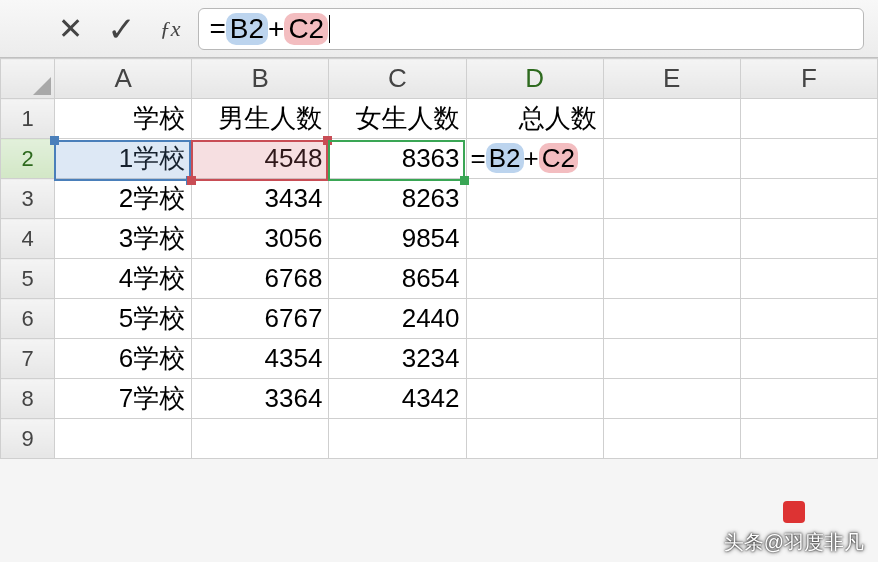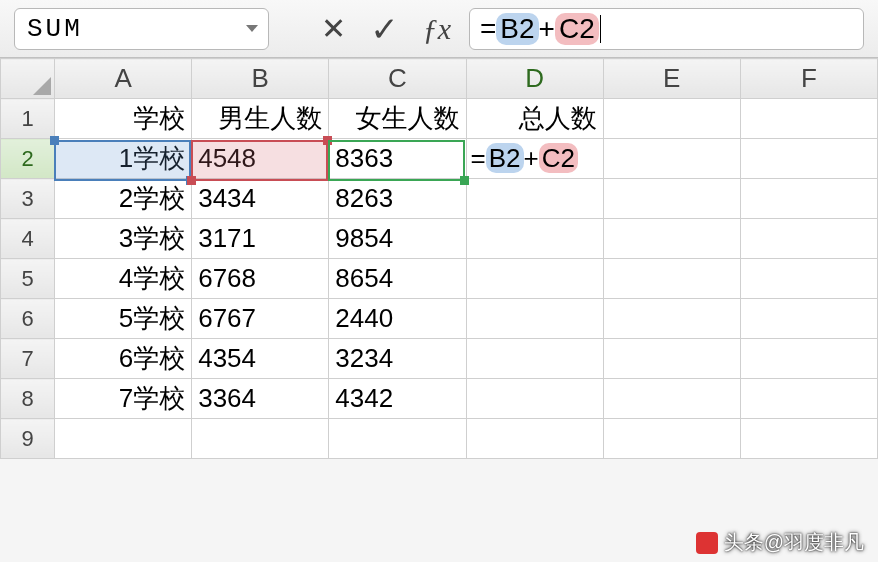--- a/index.html
+++ b/index.html
@@ -43,21 +43,21 @@
     .fxtools {
       display: flex;
       align-items: center;
       gap: 24px;
       margin-left: 44px;
       font-size: 30px;
       color: #444;
     }
     .fx-cancel { font-family: Arial; }
     .fx-accept { font-size: 34px; }
-    .fx-label { font-style: italic; font-family: "Times New Roman", serif; font-size: 30px; }
+    .fx-label { font-style: italic; font-family: "Times New Roman", serif; font-size: 22px; }
     .formula-input {
       flex: 1;
       height: 42px;
       background: #fff;
       border: 1px solid #b8b8b8;
       border-radius: 6px;
       padding: 0 10px;
       font-size: 28px;
       display: flex;
       align-items: center;
@@ -110,21 +110,21 @@
       text-align: center;
       color: #444;
       font-family: Arial;
       font-size: 22px;
     }
     .rowh.active { background: linear-gradient(#e2f0db,#d2e7c6); color:#2e6a1f; }
     th.col-active { color:#2e6a1f; }
     .col-w0 { width: 54px; }
     .col-w  { width: 137px; }
     .txt-l { text-align: right; }
-    .txt-r { }
+    .txt-r { text-align: right; }
 
     
     .edit-cell {
       position: relative;
       font-family: Arial;
       padding-left: 4px;
       text-align: left;
     }
     .edit-cell .ref1 { background: #bcd4ee; border-radius: 10px; padding: 0 3px; }
     .edit-cell .ref2 { background: #f3bdc0; border-radius: 10px; padding: 0 3px; }
@@ -143,34 +143,31 @@
       position:absolute;
       right: 14px;
       bottom: 6px;
       font-size: 20px;
       color:#fff;
       text-shadow: 0 0 4px rgba(0,0,0,.8), 0 0 2px #000;
       font-family: "Microsoft YaHei", sans-serif;
       display:flex;
       align-items:center;
       gap:6px;
+      flex-direction:column;
     }
     .watermark .logo {
       width:22px; height:22px; border-radius:4px;
       background:#d33; display:inline-block;
     }
   </style>
 </head>
 <body>
 
 <div class="formula-bar">
-  <div class="name-box">
-    <span>SUM</span>
-    <span class="dd"></span>
-  </div>
   <div class="fxtools">
     <span class="fx-cancel">✕</span>
     <span class="fx-accept">✓</span>
     <span class="fx-label">ƒx</span>
   </div>
   <div class="formula-input">
     <span>=</span>
     <span class="ref1">B2</span>
     <span>+</span>
     <span class="ref2">C2</span>
@@ -224,21 +221,21 @@
     <td class="txt-l">2学校</td>
     <td class="txt-r">3434</td>
     <td class="txt-r">8263</td>
     <td></td>
           <td></td>
           <td></td>
   </tr>
   <tr>
     <td class="rowh">4</td>
     <td class="txt-l">3学校</td>
-    <td class="txt-r">3171</td>
+    <td class="txt-r">3056</td>
     <td class="txt-r">9854</td>
     <td></td>
           <td></td>
           <td></td>
   </tr>
   <tr>
     <td class="rowh">5</td>
     <td class="txt-l">4学校</td>
     <td class="txt-r">6768</td>
     <td class="txt-r">8654</td>

